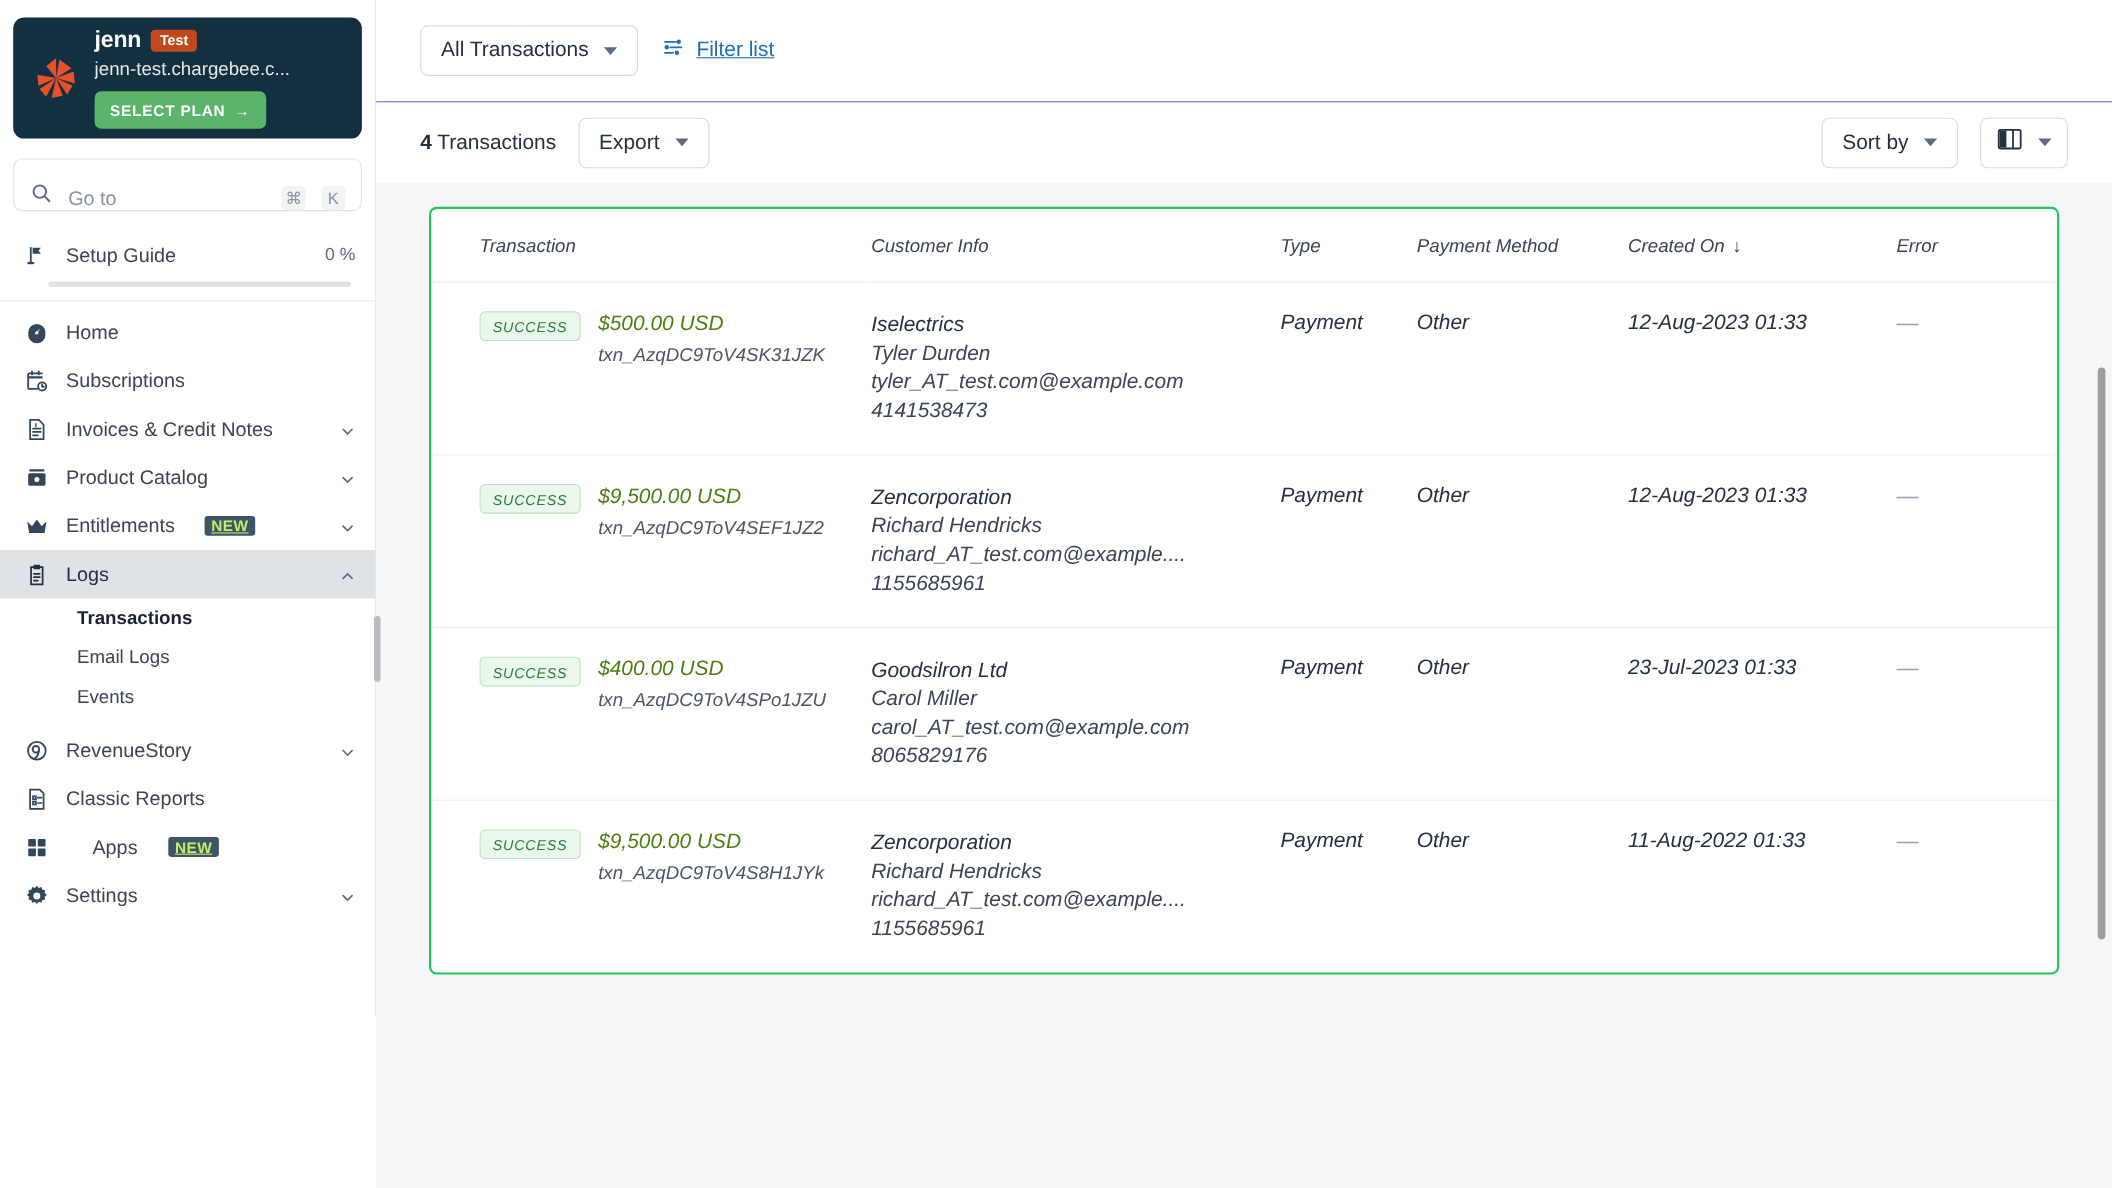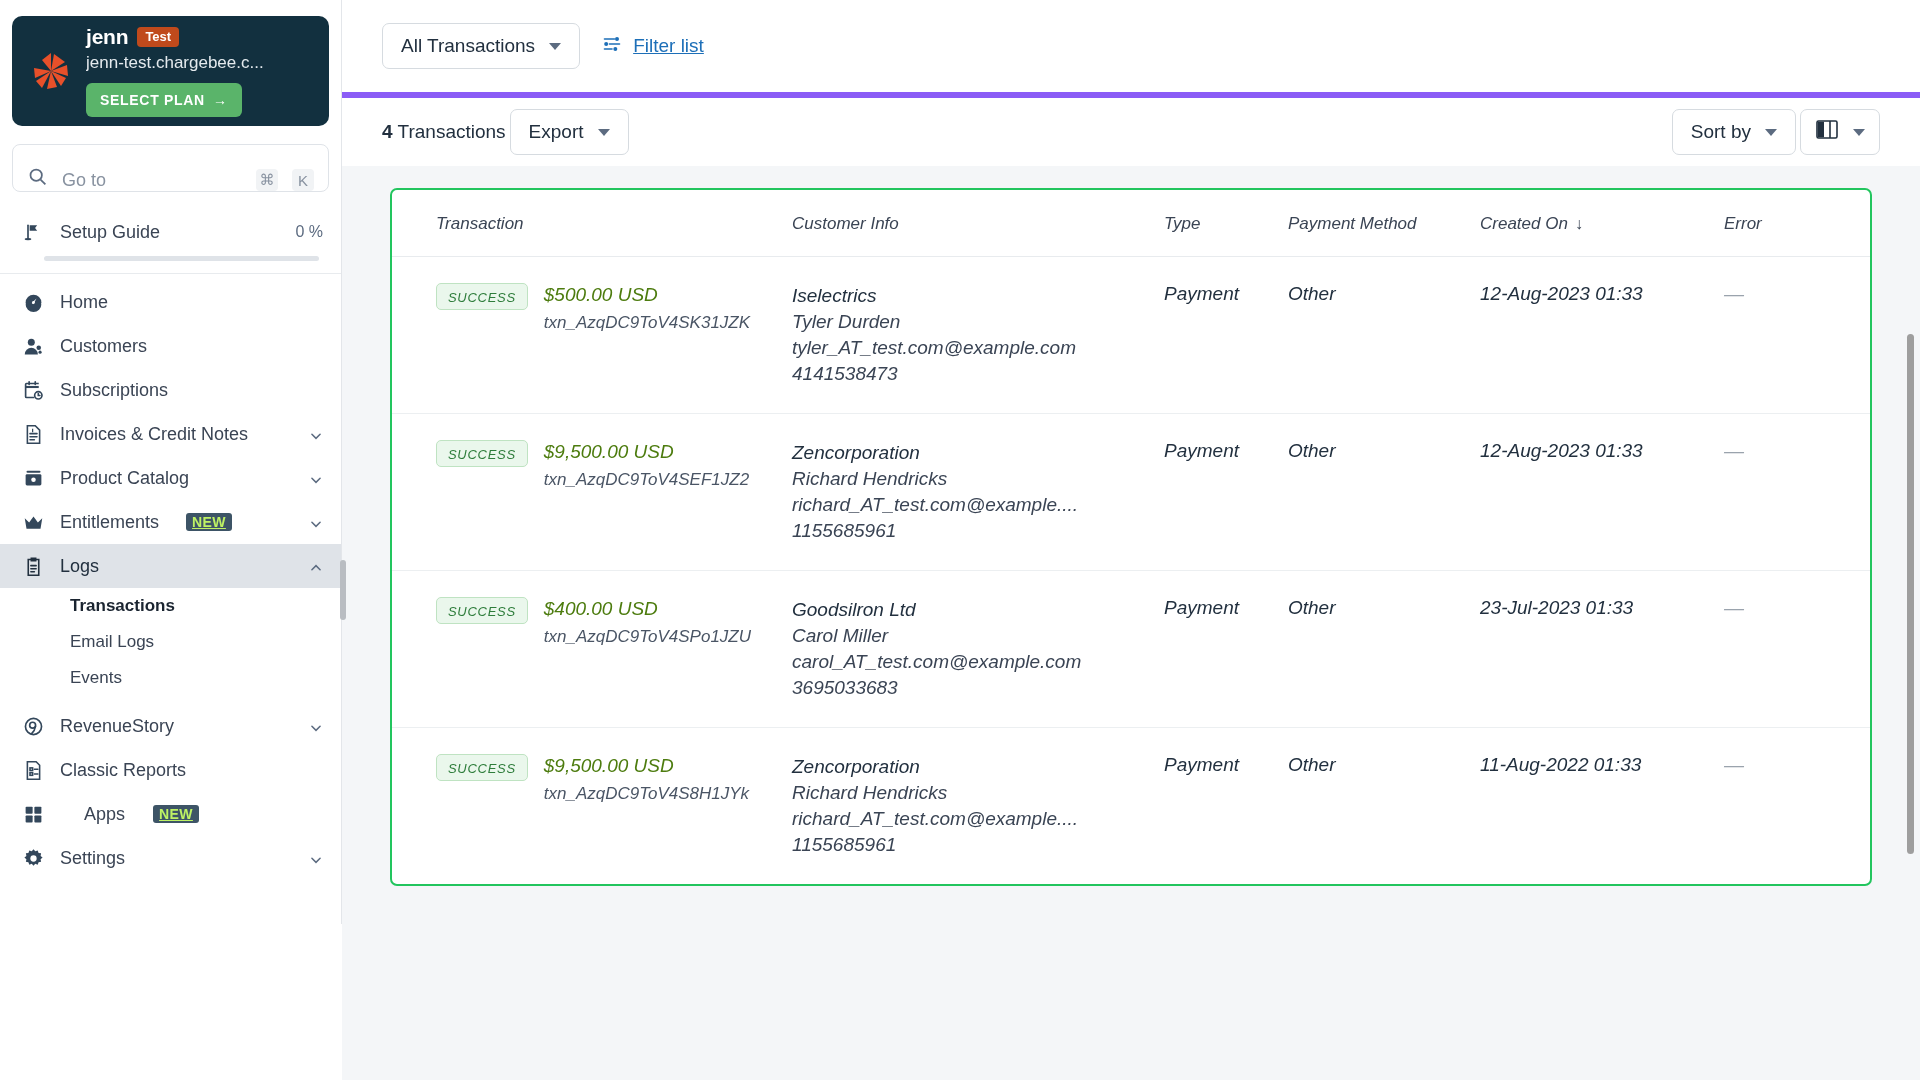--- a/index.html
+++ b/index.html
@@ -127,21 +127,21 @@
   .caret {
     width: 0; height: 0; border-left: 6px solid transparent;
     border-right: 6px solid transparent; border-top: 7px solid #5c6b80;
   }
   .filter-link {
     display: flex; align-items: center; gap: 11px;
     color: #1d6fb8; font-size: 19px; cursor: pointer; text-decoration: underline;
   }
   .toolbar2 {
     height: 74px; display: flex; align-items: center;
-    padding: 0 40px; gap: 4px; border-top: 6px solid #8b5cf6;
+    padding: 0 40px; gap: 20px; border-top: 1px solid #8b5cf6;
     flex: 0 0 74px;
   }
   .count { font-size: 19px; color: #22303f; }
   .count b { font-weight: bold; }
   .search {
     width: 390px; height: 46px; border: 1px solid #dfe3e8; border-radius: 7px;
     display: flex; align-items: center; gap: 12px; padding: 0 16px; cursor: text;
   }
   .search input {
     border: none; outline: none; font-size: 18px; color: #22303f;
@@ -264,31 +264,20 @@
         <svg width="21" height="21" viewBox="0 0 24 24" fill="#33475b">
           <circle cx="12" cy="12" r="9"></circle>
           <path d="M3 14 h18 a9 9 0 0 1 -18 0Z" fill="#33475b"></path>
           <path d="M15.5 7.5 L10 12.5 l1.6 1.6 Z" fill="#ffffff"></path>
           <circle cx="12" cy="12" r="1.6" fill="#ffffff"></circle>
         </svg>
       </span>
       <span class="nav-label">Home</span>
     </div>
 
-    <div class="nav-item">
-      <span class="ico">
-        <svg width="21" height="21" viewBox="0 0 24 24" fill="#33475b">
-          <circle cx="9.5" cy="7" r="4"></circle>
-          <path d="M2 21 a7.5 7.5 0 0 1 15 0 Z"></path>
-          <circle cx="18" cy="13.5" r="2.6"></circle>
-          <circle cx="19.5" cy="18.5" r="1.8"></circle>
-        </svg>
-      </span>
-      <span class="nav-label">Customers</span>
-    </div>
 
     <div class="nav-item">
       <span class="ico">
         <svg width="21" height="21" viewBox="0 0 24 24" fill="none" stroke="#33475b" stroke-width="1.9">
           <path d="M18 4 H4 a1 1 0 0 0 -1 1 v14 a1 1 0 0 0 1 1 h9"></path>
           <path d="M3 8 H18" stroke-width="2.4"></path>
           <path d="M7 2 V5 M14 2 V5" stroke-linecap="round"></path>
           <circle cx="17.5" cy="17.5" r="4.2"></circle>
           <path d="M17.5 15.4 v2.3 h1.8" stroke-linecap="round"></path>
         </svg>
@@ -548,21 +537,21 @@
                 <div>
                   <div class="amt">$400.00 USD</div>
                   <div class="txn-id">txn_AzqDC9ToV4SPo1JZU</div>
                 </div>
               </div>
             </td>
             <td>
               <div class="cust-name">Goodsilron Ltd</div>
               <div class="cust-line">Carol Miller</div>
               <div class="cust-line">carol_AT_test.com@example.com</div>
-              <div class="cust-line">3695033683</div>
+              <div class="cust-line">8065829176</div>
             </td>
             <td>Payment</td>
             <td>Other</td>
             <td>23-Jul-2023 01:33</td>
             <td class="dash">—</td>
           </tr>
 
           <tr>
             <td class="c-txn">
               <div class="txn-cell">

